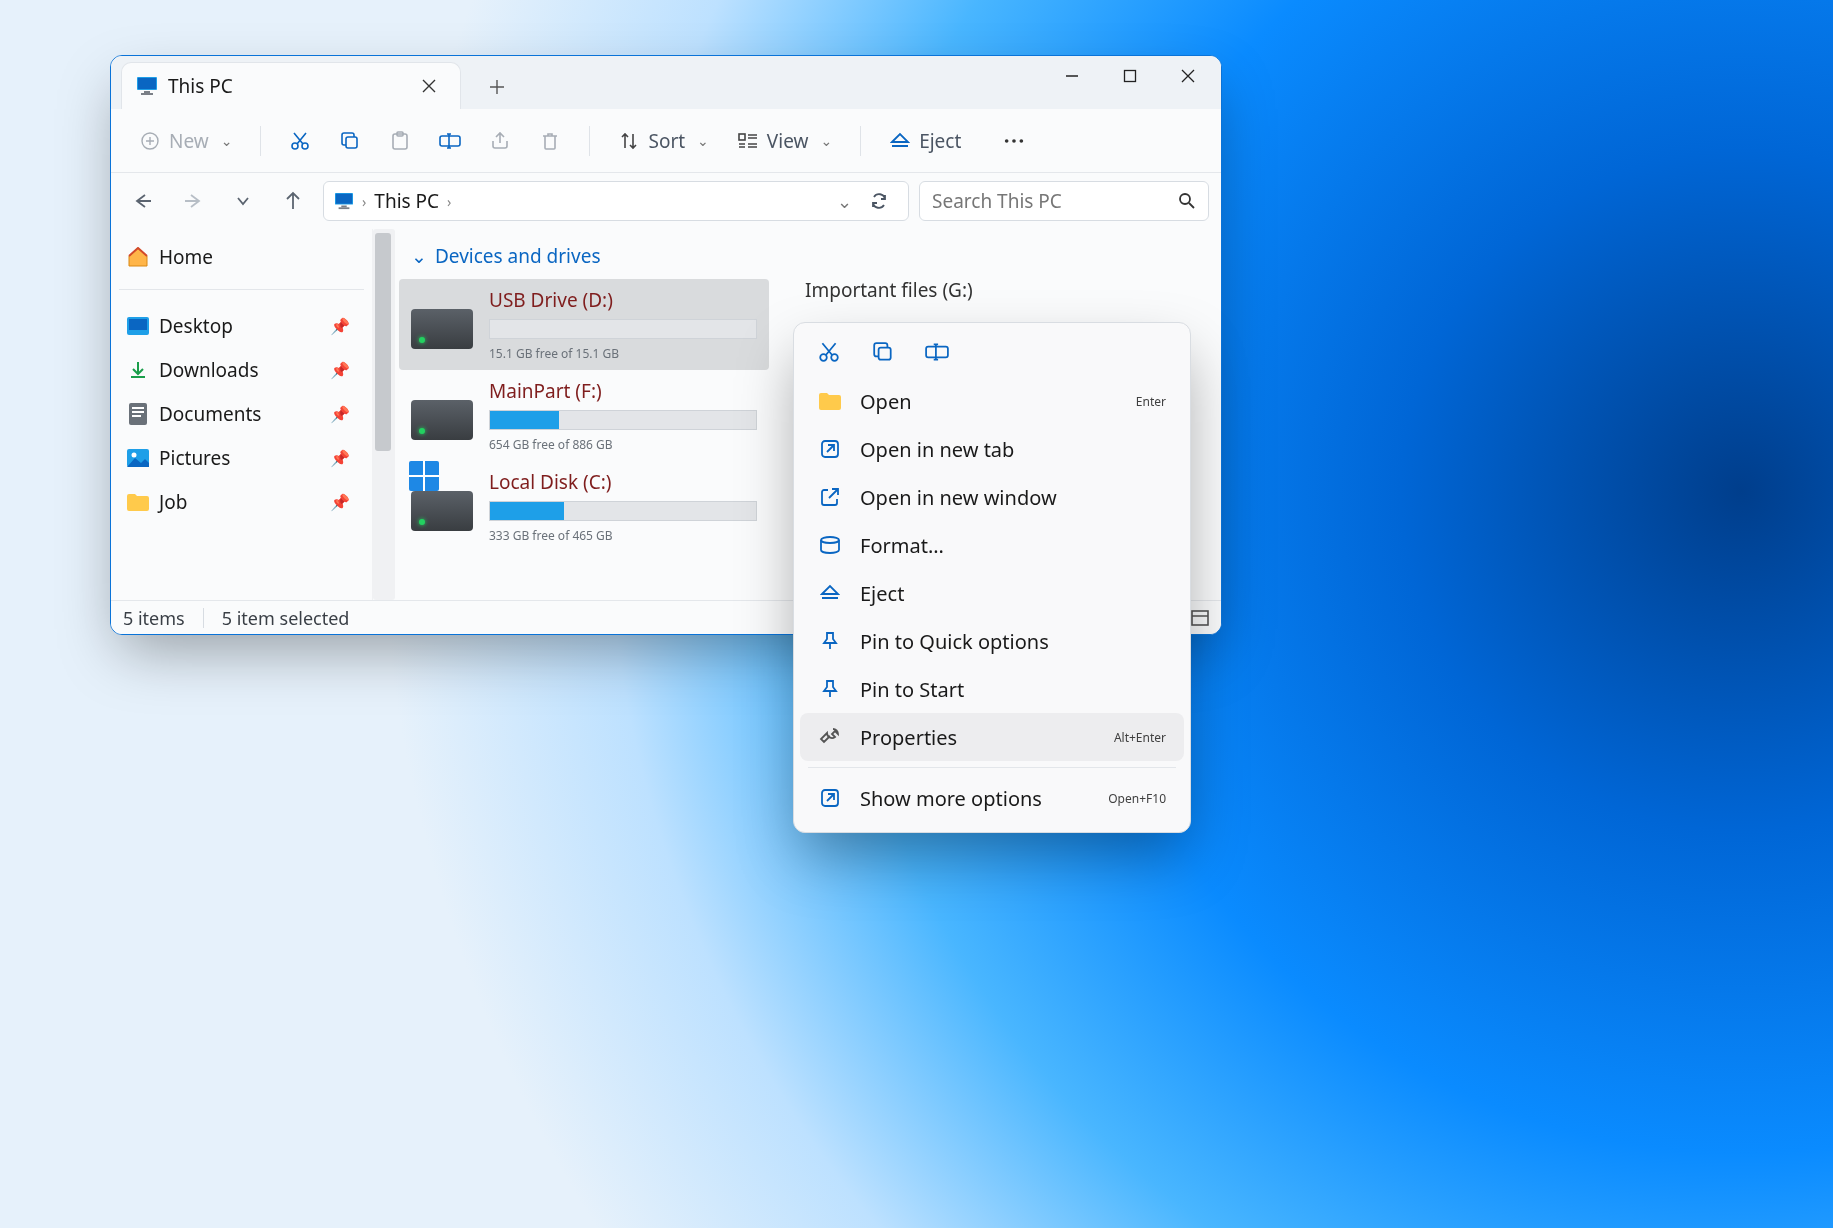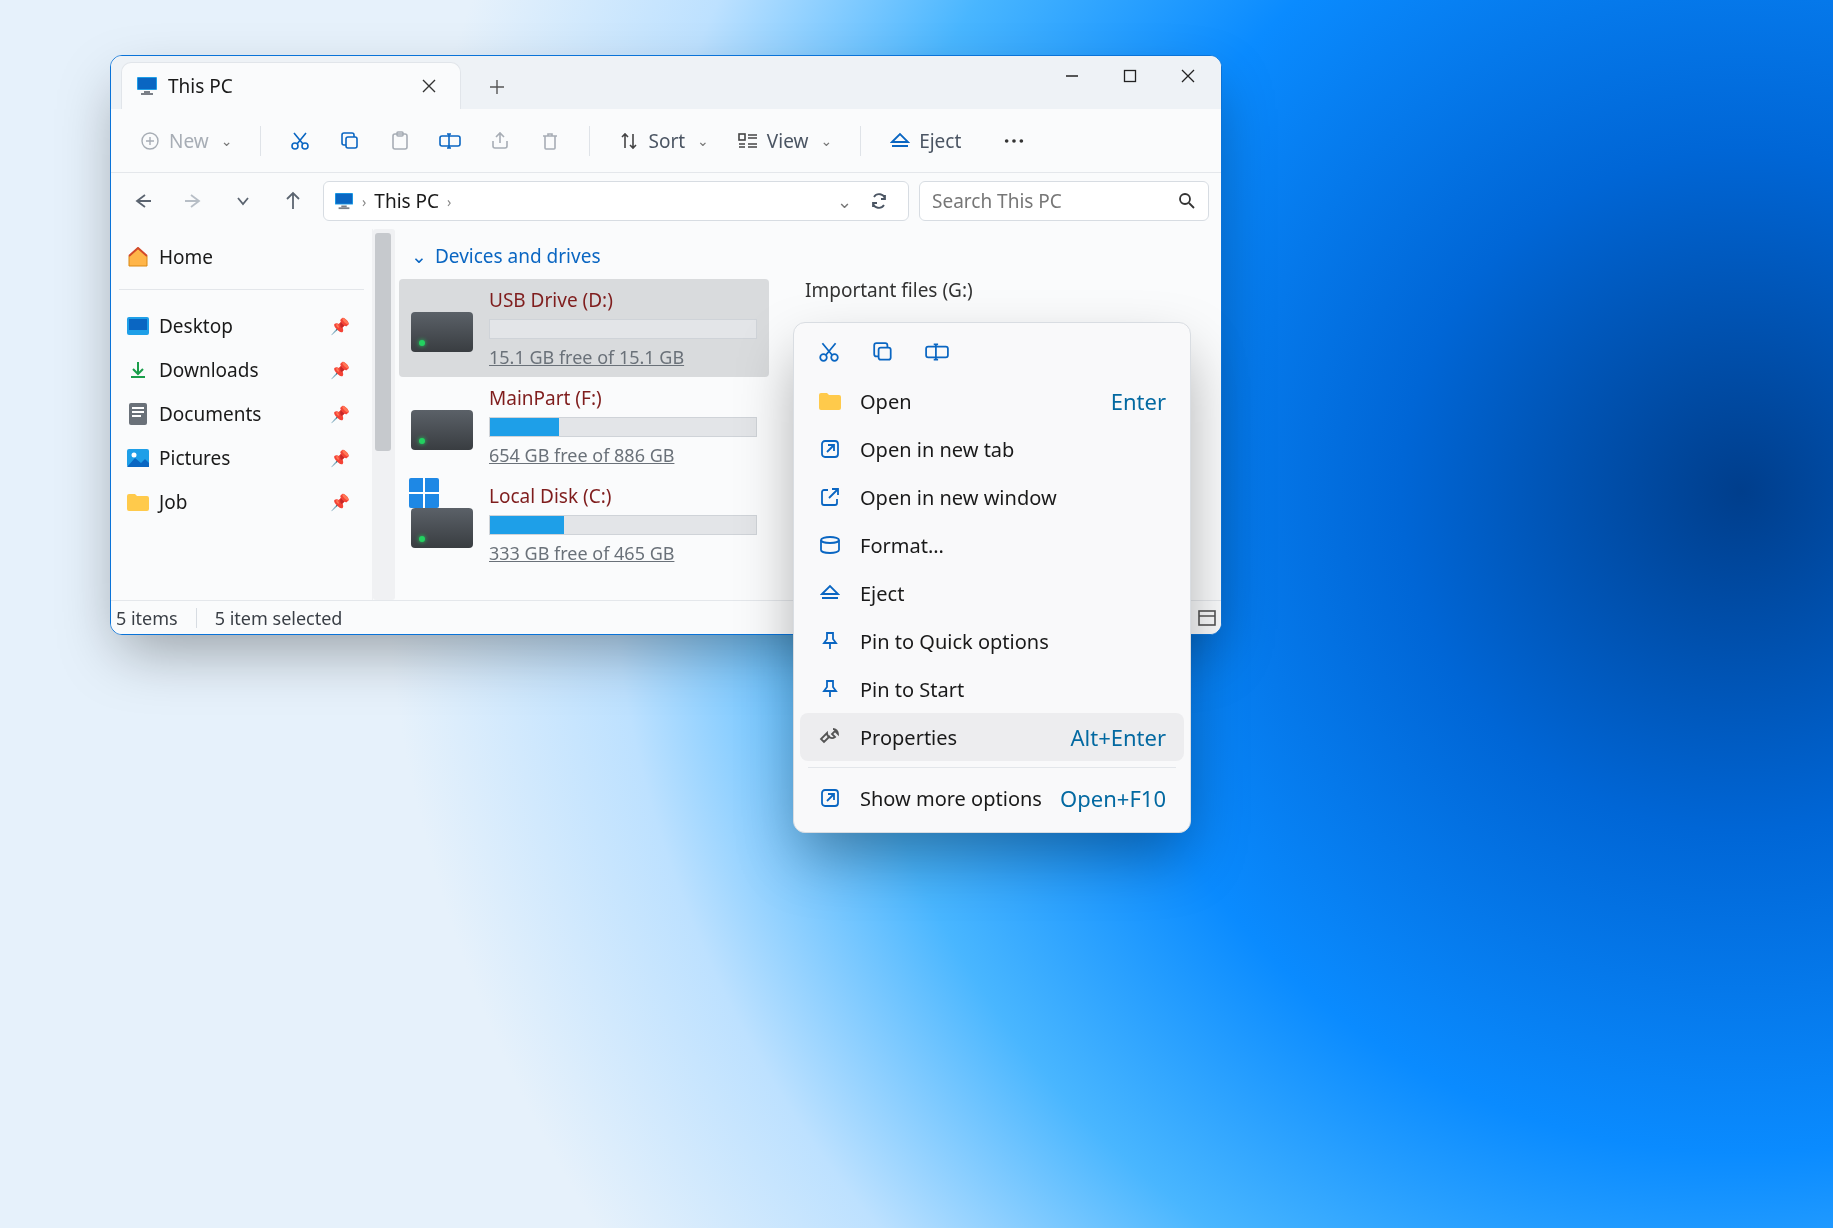--- a/index.html
+++ b/index.html
@@ -164,30 +164,30 @@
     background:
       linear-gradient(#fff,#fff) center/2px 100% no-repeat,
       linear-gradient(#fff,#fff) center/100% 2px no-repeat,
       #1e88e5;
     border-radius:2px; position:absolute; left:-2px; top:-22px;
   }
   .dinfo{ flex:1; display:flex; flex-direction:column; gap:6px; }
   .dname{ color:#7f1d1d;}
   .dbar{ height:20px; background:#e3e5e8; position:relative; border:1px solid #cfd3d8;}
   .dbar .fill{ position:absolute; left:0; top:0; bottom:0; background:#1e9fe8;}
-  .dcap{ color:#6a7179; font-size:18px;text-decoration:underline;}
+  .dcap{ color:#6a7179; font-size:12px;}
 
   .ghostcol{
     position:absolute; left:420px; top:40px; width:360px; padding:8px 12px;
   }
 
   
   .status{
     height:34px; border-top:1px solid #e4e7eb; display:flex; align-items:center;
-    padding:0 5px; gap:18px; font-size:18px; color:#3a3f46; background:#fafbfc;
+    padding:0 12px; gap:18px; font-size:18px; color:#3a3f46; background:#fafbfc;
   }
   .status .sep{ width:1px; height:20px; background:#d7dce2;}
   .status .layout{ margin-left:auto; color:#555;}
 
   
   .context {
     position:absolute;
     left:793px; top:322px;
     width:398px;
     background:#f9f9fa;
@@ -203,21 +203,21 @@
   .ctxico{
     width:30px; height:30px; display:flex; align-items:center; justify-content:center; color:#0a66c2;
   }
   .ctxitem{
     height:48px; display:flex; align-items:center; gap:18px;
     padding:0 18px; border-radius:8px; cursor:pointer;
   }
   .ctxitem.hover{ background:#ededef;}
   .ctxitem .mico{ width:24px; height:24px; display:flex; align-items:center; justify-content:center; color:#0a66c2;}
   .ctxitem .mtext{ flex:1; }
-  .ctxitem .short{ color:#0369a1; font-size:22px;}
+  .ctxitem .short{ color:#404040; font-size:12px;}
   .ctxdiv{ height:1px; background:#e3e6ea; margin:6px 8px;}
 
   svg{ display:block; }
 </style>
 </head>
 <body>
 
 <div class="window">
 
   <div class="titlebar">

